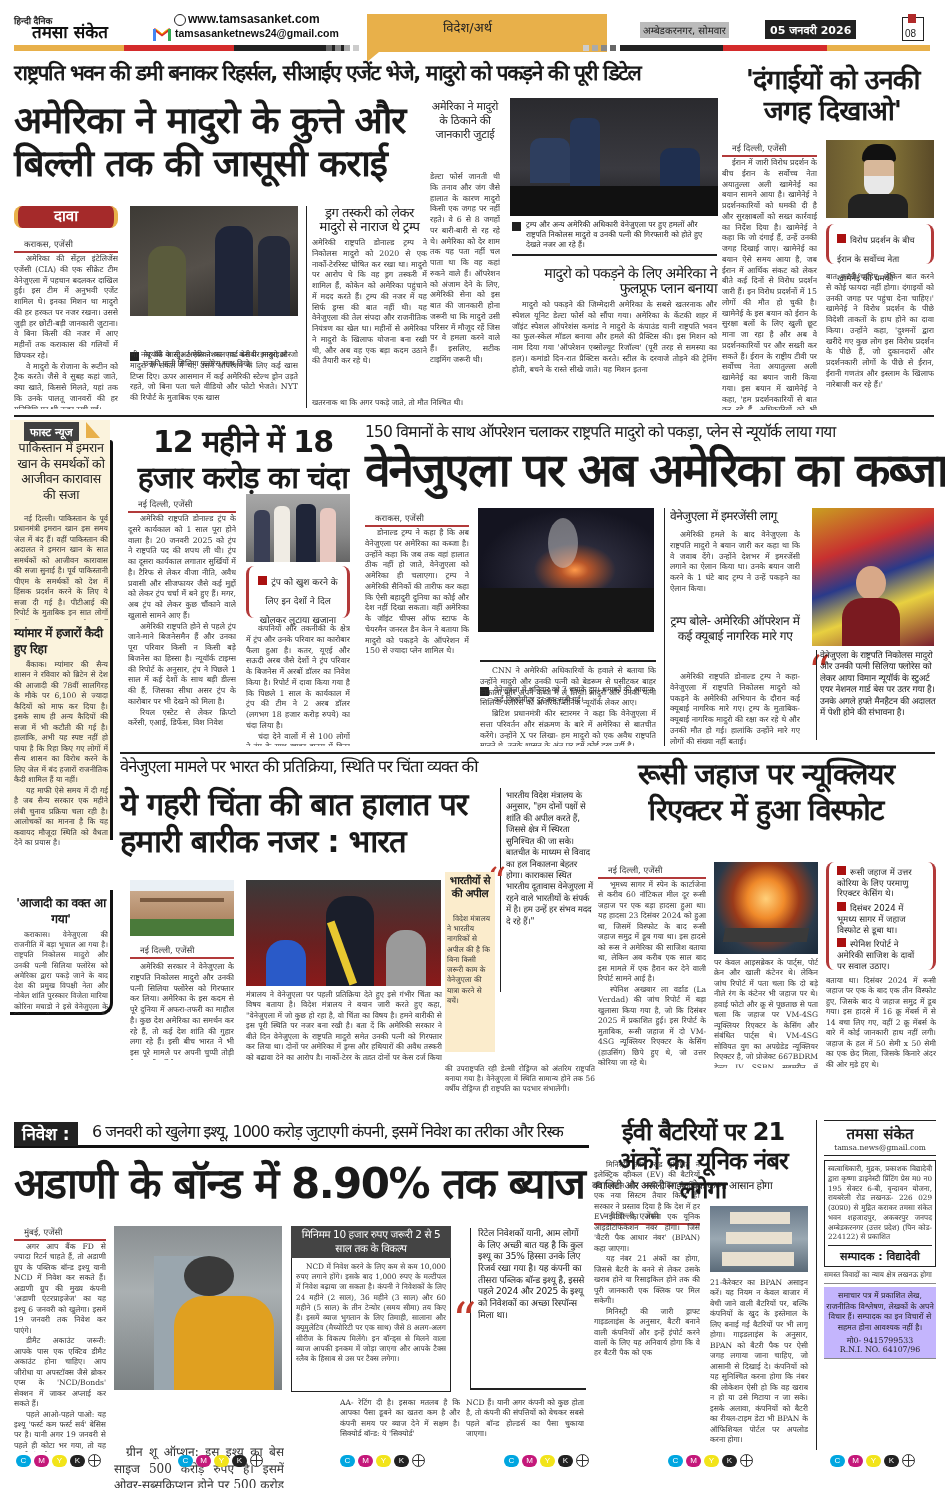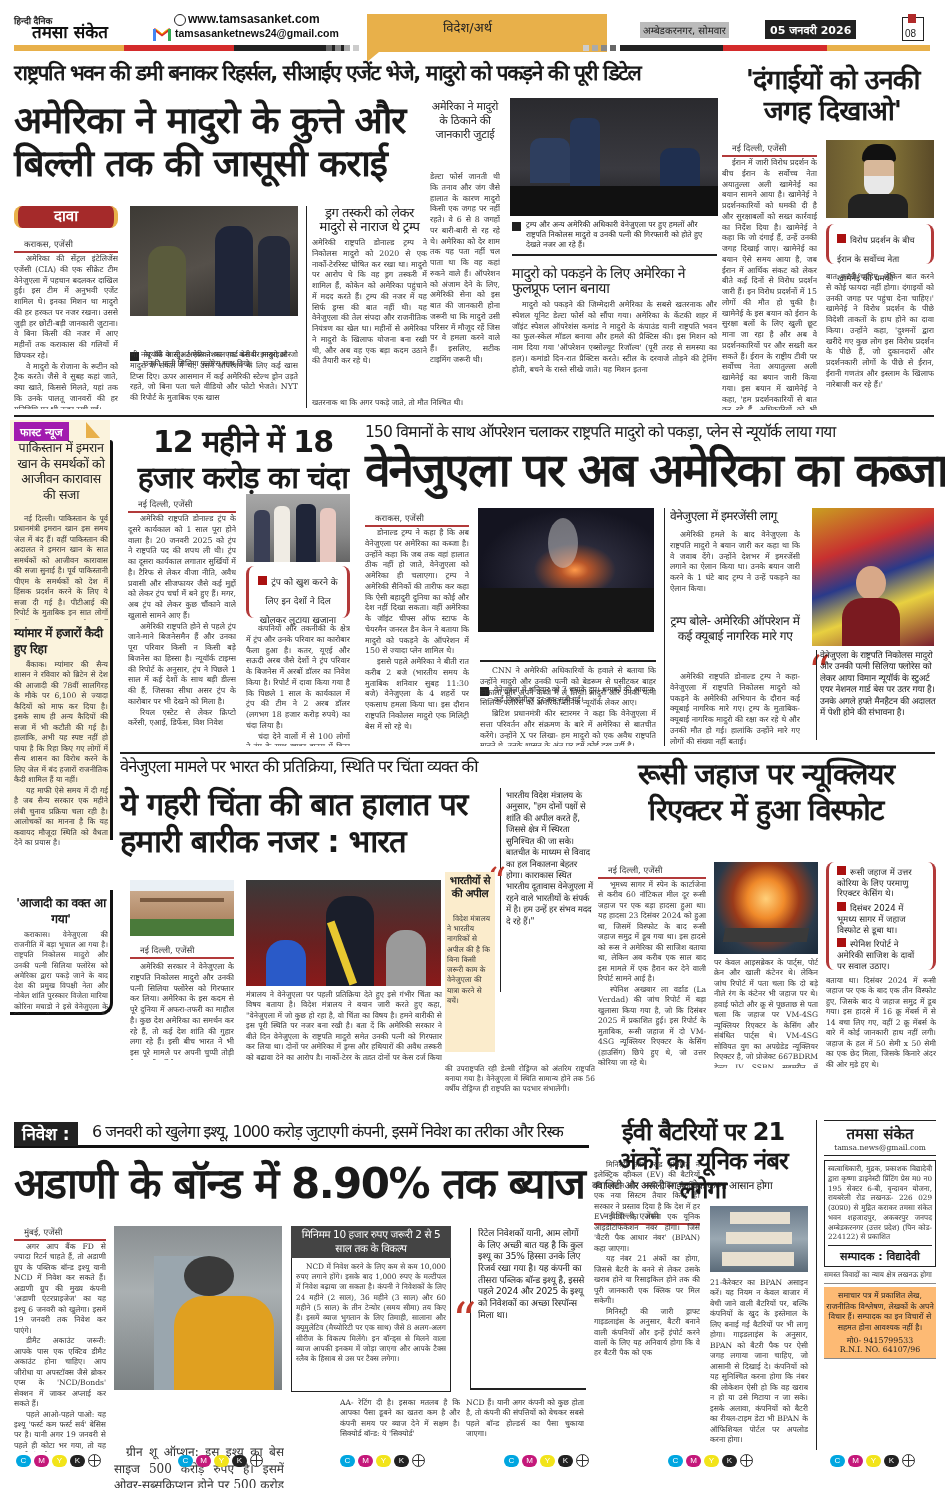--- a/index.html
+++ b/index.html
@@ -80,21 +80,21 @@
 <div class="abs body" style="left:430px;top:172px;width:70px;height:236px;overflow:hidden;font-size:7.8px">डेल्टा फोर्स जानती थी कि तनाव और जंग जैसे हालात के कारण मादुरो किसी एक जगह पर नहीं रहते। वे 6 से 8 जगहों पर बारी-बारी से रह रहे थे। अमेरिका को देर शाम तक यह पता नहीं चल पाता था कि वह कहां रुकने वाले हैं। ऑपरेशन को अंजाम देने के लिए, अमेरिकी सेना को इस बात की जानकारी होना जरूरी था कि मादुरो उसी परिसर में मौजूद रहें जिस पर वे हमला करने वाले हैं। इसलिए, सटीक टाइमिंग जरूरी थी।</div>
 
 <div class="abs photo" style="left:510px;top:98px;width:208px;height:118px;background:linear-gradient(180deg,#2a2a2e 0%,#3a3a40 60%,#1c1c1e 100%)">
   <div class="abs" style="left:20px;top:40px;width:40px;height:45px;background:#2e3e5e;border-radius:10px 10px 0 0"></div>
   <div class="abs" style="left:60px;top:20px;width:30px;height:70px;background:#263656;border-radius:8px 8px 0 0"></div>
   <div class="abs" style="left:150px;top:50px;width:40px;height:40px;background:#1f2f4f;border-radius:10px 10px 0 0"></div>
   <div class="abs" style="left:0;top:88px;width:208px;height:30px;background:#111"></div>
 </div>
 <div class="abs caption" style="left:512px;top:220px;width:205px;font-size:7.6px">ट्रम्प और अन्य अमेरिकी अधिकारी वेनेजुएला पर हुए हमलों और राष्ट्रपति निकोलस मादुरो व उनकी पत्नी की गिरफ्तारी को होते हुए देखते नजर आ रहे हैं।</div>
 <div class="abs" style="left:512px;top:254px;width:205px;height:1.5px;background:#222"></div>
-<div class="abs hl" style="left:512px;top:266px;width:205px;text-align:left;font-size:14px;font-weight:normal;letter-spacing:-0.6px">मादुरो को पकड़ने के लिए अमेरिका ने फुलप्रूफ प्लान बनाया</div>
+<div class="abs hl" style="left:512px;top:266px;width:205px;text-align:right;font-size:14px;font-weight:normal;letter-spacing:-0.6px">मादुरो को पकड़ने के लिए अमेरिका ने फुलप्रूफ प्लान बनाया</div>
 <div class="abs body" style="left:512px;top:300px;width:205px;height:110px;overflow:hidden;font-size:7.8px;text-indent:10px">मादुरो को पकड़ने की जिम्मेदारी अमेरिका के सबसे खतरनाक और स्पेशल यूनिट डेल्टा फोर्स को सौंपा गया। अमेरिका के केंटकी शहर में जॉइंट स्पेशल ऑपरेशंस कमांड ने मादुरो के कंपाउंड यानी राष्ट्रपति भवन का फुल-स्केल मॉडल बनाया और हमले की प्रैक्टिस की। इस मिशन को नाम दिया गया 'ऑपरेशन एब्सोल्यूट रिजॉल्व' (पूरी तरह से समस्या का हल)। कमांडो दिन-रात प्रैक्टिस करते। स्टील के दरवाजे तोड़ने की ट्रेनिंग होती, बचने के रास्ते सीखे जाते। यह मिशन इतना</div>
 
 <div class="abs" style="left:14px;top:206px;width:104px;height:22px;background:#a52a2a;border-radius:8px;border-left:4px solid #e8b04a;border-right:4px solid #e8b04a">
   <div style="text-align:center;font-family:'DejaVu Sans',sans-serif;color:#fff;font-weight:bold;font-size:15px;line-height:20px">दावा</div>
 </div>
 <div class="abs dateline" style="left:14px;top:238px;width:104px">कराकस, एजेंसी</div>
 <div class="abs body" style="left:14px;top:254px;width:104px;height:155px;overflow:hidden;font-size:7.8px">
   <p>अमेरिका की सेंट्रल इंटेलिजेंस एजेंसी (CIA) की एक सीक्रेट टीम वेनेजुएला में पहचान बदलकर दाखिल हुई। इस टीम में अनुभवी एजेंट शामिल थे। इनका मिशन था मादुरो की हर हरकत पर नजर रखना। उससे जुड़ी हर छोटी-बड़ी जानकारी जुटाना। वे बिना किसी की नजर में आए महीनों तक कराकास की गलियों में छिपकर रहे।</p>
     <p>वे मादुरो के रोजाना के रूटीन को ट्रैक करते। जैसे वे सुबह कहां जाते, क्या खाते, किससे मिलते, यहां तक कि उनके पालतू जानवरों की हर गतिविधि पर भी नजर रखी गई।</p>
 </div>
@@ -120,21 +120,21 @@
   <div class="abs" style="left:22px;top:54px;width:60px;height:24px;background:#222;border-radius:12px 12px 0 0"></div>
 </div>
 <div class="abs redbox" style="left:826px;top:224px;width:108px;height:40px">
   <span class="bullet"></span><span style="font-family:'DejaVu Sans',sans-serif;font-size:8.5px;line-height:1.25">विरोध प्रदर्शन के बीच ईरान के सर्वोच्च नेता खामेनेई की धमकी</span>
 </div>
 <div class="abs body" style="left:826px;top:272px;width:108px;height:140px;overflow:hidden;font-size:7.8px">बात करनी चाहिए, लेकिन बात करने से कोई फायदा नहीं होगा। दंगाइयों को उनकी जगह पर पहुंचा देना चाहिए।' खामेनेई ने विरोध प्रदर्शन के पीछे विदेशी ताकतों के हाथ होने का दावा किया। उन्होंने कहा, 'दुश्मनों द्वारा खरीदे गए कुछ लोग इस विरोध प्रदर्शन के पीछे हैं, जो दुकानदारों और प्रदर्शनकारी लोगों के पीछे से ईरान, ईरानी गणतंत्र और इस्लाम के खिलाफ नारेबाजी कर रहे हैं।'</div>
 
 <div class="abs" style="left:14px;top:415px;width:920px;height:1.5px;background:#222"></div>
 
 <div class="abs" style="left:10px;top:420px;width:100px;height:420px;background:#fbf3dd"></div>
-<div class="abs" style="left:14px;top:422px;background:#a21caf;color:#fff;font-family:'DejaVu Sans',sans-serif;font-weight:bold;font-size:11px;padding:2px 6px">फास्ट न्यूज</div>
+<div class="abs" style="left:24px;top:422px;background:#404040;color:#fff;font-family:'DejaVu Sans',sans-serif;font-weight:bold;font-size:11px;padding:2px 6px">फास्ट न्यूज</div>
 <div class="abs" style="left:86px;top:422px;width:0;height:0;border-bottom:16px solid #e8b04a;border-right:14px solid transparent"></div>
 <div class="abs" style="left:110px;top:440px;width:3px;height:400px;background:#111;border-radius:0 8px 0 0"></div>
 <div class="abs hl" style="left:14px;top:440px;width:94px;text-align:center;font-size:12.5px;font-weight:normal;letter-spacing:-0.4px;line-height:1.25">पाकिस्तान में इमरान खान के समर्थकों को आजीवन कारावास की सजा</div>
 <div class="abs body" style="left:14px;top:514px;width:94px;height:106px;overflow:hidden;font-size:7.6px;text-indent:10px">नई दिल्ली। पाकिस्तान के पूर्व प्रधानमंत्री इमरान खान इस समय जेल में बंद हैं। वहीं पाकिस्तान की अदालत ने इमरान खान के सात समर्थकों को आजीवन कारावास की सजा सुनाई है। पूर्व पाकिस्तानी पीएम के समर्थकों को देश में हिंसक प्रदर्शन करने के लिए ये सजा दी गई है। पीटीआई की रिपोर्ट के मुताबिक इन सात लोगों में एक यूट्यूब पत्रकार और आर्मी अफसर भी शामिल हैं।</div>
 <div class="abs hl" style="left:14px;top:626px;width:94px;font-size:12px;letter-spacing:-0.4px;line-height:1.3">म्यांमार में हजारों कैदी हुए रिहा</div>
 <div class="abs body" style="left:14px;top:660px;width:94px;height:222px;overflow:hidden;font-size:7.6px">
   <p>बैंकाक। म्यांमार की सैन्य शासन ने रविवार को ब्रिटेन से देश की आजादी की 78वीं सालगिरह के मौके पर 6,100 से ज्यादा कैदियों को माफ कर दिया है। इसके साथ ही अन्य कैदियों की सजा में भी कटौती की गई है। हालांकि, अभी यह स्पष्ट नहीं हो पाया है कि रिहा किए गए लोगों में सैन्य शासन का विरोध करने के लिए जेल में बंद हजारों राजनीतिक कैदी शामिल हैं या नहीं।</p>
     <p>यह माफी ऐसे समय में दी गई है जब सैन्य सरकार एक महीने लंबी चुनाव प्रक्रिया चला रही है। आलोचकों का मानना है कि यह कवायद मौजूदा स्थिति को वैधता देने का प्रयास है।</p>
 </div>
 <div class="abs" style="left:10px;top:890px;width:103px;height:125px;border-right:3px solid #111;border-bottom:3px solid #111;border-radius:0 0 12px 0"></div>
@@ -160,21 +160,20 @@
 <div class="abs body" style="left:246px;top:624px;width:104px;height:122px;overflow:hidden;font-size:7.8px">
   <p>कंपनियों और तकनीकी के क्षेत्र में ट्रंप और उनके परिवार का कारोबार फैला हुआ है। कतर, यूएई और सऊदी अरब जैसे देशों ने ट्रंप परिवार के बिजनेस में अरबों डॉलर का निवेश किया है। रिपोर्ट में दावा किया गया है कि पिछले 1 साल के कार्यकाल में ट्रंप की टीम ने 2 अरब डॉलर (लगभग 18 हजार करोड़ रुपये) का चंदा लिया है।</p>
     <p>चंदा देने वालों में से 100 लोगों ने ट्रंप के साथ व्हाइट हाउस में डिनर किया और ट्रंप के साथ विदेश यात्राएं भी कीं।</p>
 </div>
 
 <div class="abs hl" style="left:365px;top:424px;width:570px;font-size:15.5px;font-weight:normal;white-space:nowrap;letter-spacing:-0.8px">150 विमानों के साथ ऑपरेशन चलाकर राष्ट्रपति मादुरो को पकड़ा, प्लेन से न्यूयॉर्क लाया गया</div>
 <div class="abs hl" style="left:365px;top:446px;width:570px;font-size:46px;white-space:nowrap;letter-spacing:-2px">वेनेजुएला पर अब अमेरिका का कब्जा</div>
 <div class="abs dateline" style="left:365px;top:512px;width:104px">कराकस, एजेंसी</div>
 <div class="abs body" style="left:365px;top:528px;width:104px;height:218px;overflow:hidden;font-size:7.8px">
   <p>डोनाल्ड ट्रम्प ने कहा है कि अब वेनेजुएला पर अमेरिका का कब्जा है। उन्होंने कहा कि जब तक वहां हालात ठीक नहीं हो जाते, वेनेजुएला को अमेरिका ही चलाएगा। ट्रम्प ने अमेरिकी सैनिकों की तारीफ कर कहा कि ऐसी बहादुरी दुनिया का कोई और देश नहीं दिखा सकता। वहीं अमेरिका के जॉइंट चीफ्स ऑफ स्टाफ के चेयरमैन जनरल डैन केन ने बताया कि मादुरो को पकड़ने के ऑपरेशन में 150 से ज्यादा प्लेन शामिल थे।</p>
-    <p>इससे पहले अमेरिका ने बीती रात करीब 2 बजे (भारतीय समय के मुताबिक शनिवार सुबह 11:30 बजे) वेनेजुएला के 4 शहरों पर एकसाथ हमला किया था। इस दौरान राष्ट्रपति निकोलस मादुरो एक मिलिट्री बेस में सो रहे थे।</p>
 </div>
 <div class="abs photo" style="left:478px;top:508px;width:176px;height:124px;background:radial-gradient(ellipse at 55% 50%,#ff9a4a 0%,#b8562a 10%,#2a2a3a 30%,#141420 70%)">
   <div class="abs" style="left:70px;top:10px;width:30px;height:50px;background:rgba(200,200,200,.5);border-radius:50%"></div>
   <div class="abs" style="left:0;top:80px;width:176px;height:44px;background:#151515"></div>
 </div>
 <div class="abs caption" style="left:480px;top:636px;width:176px;font-size:7.6px">वेनेजुएला में शनिवार को 7 धमाके हुए। धमाकों की आवाज कई किलोमीटर दूर तक सुनी गई।</div>
 <div class="abs" style="left:480px;top:660px;width:176px;height:1.5px;background:#222"></div>
 <div class="abs body" style="left:480px;top:666px;width:176px;height:80px;overflow:hidden;font-size:7.8px">
   <p>CNN ने अमेरिकी अधिकारियों के हवाले से बताया कि उन्होंने मादुरो और उनकी पत्नी को बेडरूम से घसीटकर बाहर निकाला और अपने कब्जे में ले लिया। मादुरो और उनकी पत्नी सिलिया फ्लोरेस को अमेरिकी सैनिक न्यूयॉर्क लेकर आए।</p>
     <p>ब्रिटिश प्रधानमंत्री कीर स्टारमर ने कहा कि वेनेजुएला में सत्ता परिवर्तन और संक्रमण के बारे में अमेरिका से बातचीत करेंगे। उन्होंने X पर लिखा- हम मादुरो को एक अवैध राष्ट्रपति मानते थे, उनके शासन के अंत पर हमें कोई दुख नहीं है।</p>
@@ -281,21 +280,21 @@
 
 <div class="abs vrule" style="left:816px;top:1120px;height:330px"></div>
 <div class="abs" style="left:824px;top:1120px;width:112px;height:330px">
   <div style="border-top:1.5px solid #222;text-align:center;font-family:'DejaVu Sans',sans-serif;font-weight:bold;font-size:15px;padding-top:2px">तमसा संकेत</div>
   <div style="font-size:7.5px;text-align:center;color:#333;border-bottom:1.5px solid #222;padding-bottom:3px">tamsa.news@gmail.com</div>
   <div style="border:1.5px solid #222;margin-top:4px;padding:3px">
     <div class="body" style="font-size:7.2px;text-align:justify;line-height:1.36">स्वत्वाधिकारी, मुद्रक, प्रकाशक विद्यादेवी द्वारा कृष्णा डाइनेस्टी प्रिंटिंग प्रेस म0 न0 195 सेक्टर 6-बी, वृन्दावन योजना, रायबरेली रोड लखनऊ- 226 029 (उ0प्र0) से मुद्रित कराकर तमसा संकेत भवन शहजादपुर, अकबरपुर जनपद अम्बेडकरनगर (उत्तर प्रदेश) (पिन कोड- 224122) से प्रकाशित</div>
     <div style="border-top:1.5px solid #222;margin-top:3px;font-family:'DejaVu Sans',sans-serif;font-size:11px;text-align:center;font-weight:bold;padding-top:2px">सम्पादक : विद्यादेवी</div>
   </div>
   <div class="body" style="font-size:7.2px;margin-top:3px;padding-bottom:3px;border-bottom:1.5px solid #888;text-align:left">समस्त विवादों का न्याय क्षेत्र लखनऊ होगा</div>
-  <div style="background:#fdba74;margin-top:3px;padding:4px 2px;text-align:center;border-bottom:1.5px solid #888">
+  <div style="background:#c4b5fd;margin-top:3px;padding:4px 2px;text-align:center;border-bottom:1.5px solid #888">
     <div style="font-family:'DejaVu Serif',serif;font-size:7.8px;line-height:1.35">समाचार पत्र में प्रकाशित लेख, राजनीतिक विश्लेषण, लेखकों के अपने विचार हैं। सम्पादक का इन विचारों से सहमत होना आवश्यक नहीं है।</div>
     <div style="font-size:7.8px;margin-top:2px">मो0- 9415799533</div>
     <div style="font-size:7.8px">R.N.I. NO. 64107/96</div>
   </div>
 </div>
 
 <div class="abs cmyk" style="left:16px;top:1454px">
   <span style="background:#00a6e0">C</span>
     <span style="background:#c4187a">M</span>
     <span style="background:#f2e41a">Y</span>

